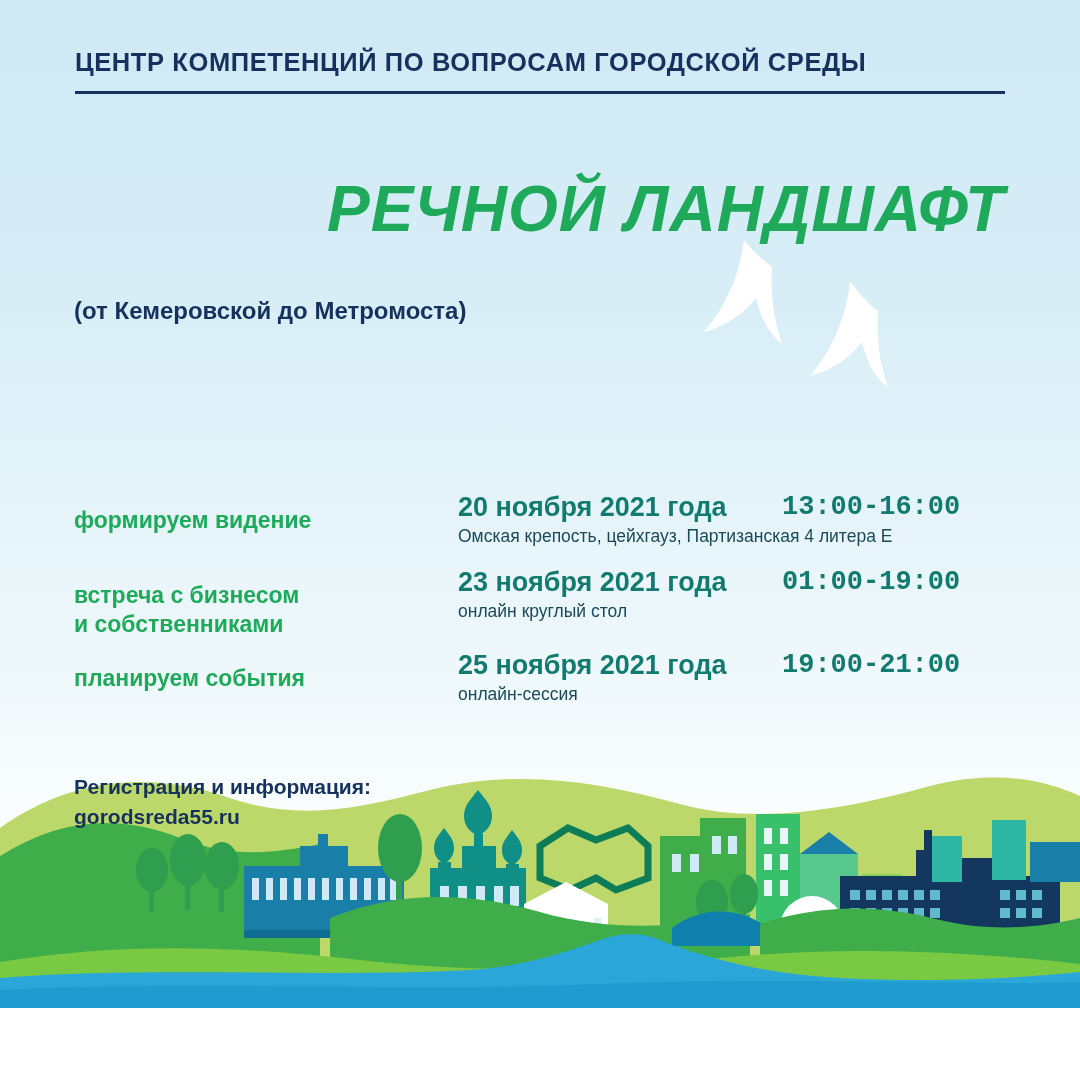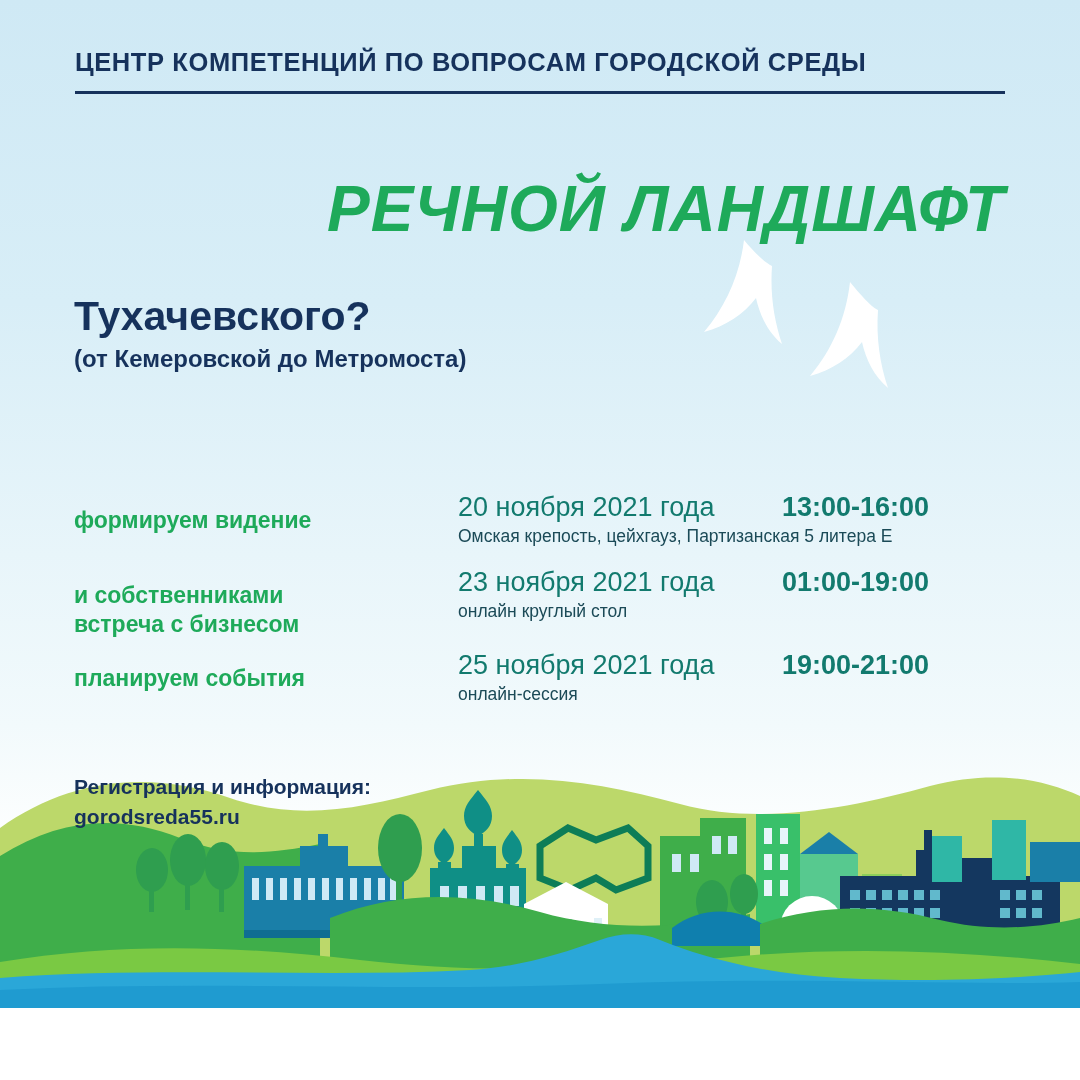--- a/index.html
+++ b/index.html
@@ -83,32 +83,33 @@
     font-size: 23px;
     font-weight: bold;
     color: #1eaa5a;
     line-height: 1.25;
   }
   .sched-date {
     position: absolute;
     left: 384px;
     top: 0;
     font-size: 27px;
-    font-weight: normal;
+    font-weight: bold;
     color: #127a6e;
     white-space: nowrap;
   }
   .sched-time {
     position: absolute;
     left: 708px;
     top: 0;
     font-size: 27px;
     font-weight: bold;
     color: #127a6e;
     white-space: nowrap;
+    font-family: Liberation Mono, monospace;
   }
   .sched-place {
     position: absolute;
     left: 384px;
     top: 34px;
     font-size: 17.5px;
     color: #1b4a57;
     white-space: nowrap;
   }
 
@@ -155,37 +156,36 @@
   <div class="birds">
     <svg width="290" height="160" viewBox="0 0 290 160">
       <path d="M44 0 C40 34 26 66 4 92 C26 86 44 74 56 58 C60 76 68 92 82 104 C74 80 70 54 72 26 C64 22 54 12 44 0 Z" fill="#ffffff"></path>
       <path d="M150 42 C146 78 132 110 110 136 C132 130 150 118 162 102 C166 120 174 136 188 148 C180 124 176 98 178 70 C170 66 160 54 150 42 Z" fill="#ffffff"></path>
     </svg>
   </div>
 
   <div class="main-title">РЕЧНОЙ ЛАНДШАФТ</div>
 
   <div class="subtitle">
-    <div class="l2">Тухачевского?</div>
     <div class="l3">(от Кемеровской до Метромоста)</div>
   </div>
 
   <div class="schedule">
 
     <div class="sched-row row0" style="position:absolute;">
       <div class="sched-label">формируем видение</div>
       <div class="sched-date">20 ноября 2021 года</div>
       <div class="sched-time">13:00-16:00</div>
-      <div class="sched-place">Омская крепость, цейхгауз, Партизанская 5 литера Е</div>
+      <div class="sched-place">Омская крепость, цейхгауз, Партизанская 4 литера Е</div>
     </div>
 
     <div class="sched-row row1" style="position:absolute;">
       <div class="sched-label">
+        <div>встреча с бизнесом</div>
         <div>и собственниками</div>
-        <div>встреча с бизнесом</div>
       </div>
       <div class="sched-date">23 ноября 2021 года</div>
       <div class="sched-time">01:00-19:00</div>
       <div class="sched-place">онлайн круглый стол</div>
     </div>
 
     <div class="sched-row row2" style="position:absolute;">
       <div class="sched-label">планируем события</div>
       <div class="sched-date">25 ноября 2021 года</div>
       <div class="sched-time">19:00-21:00</div>

